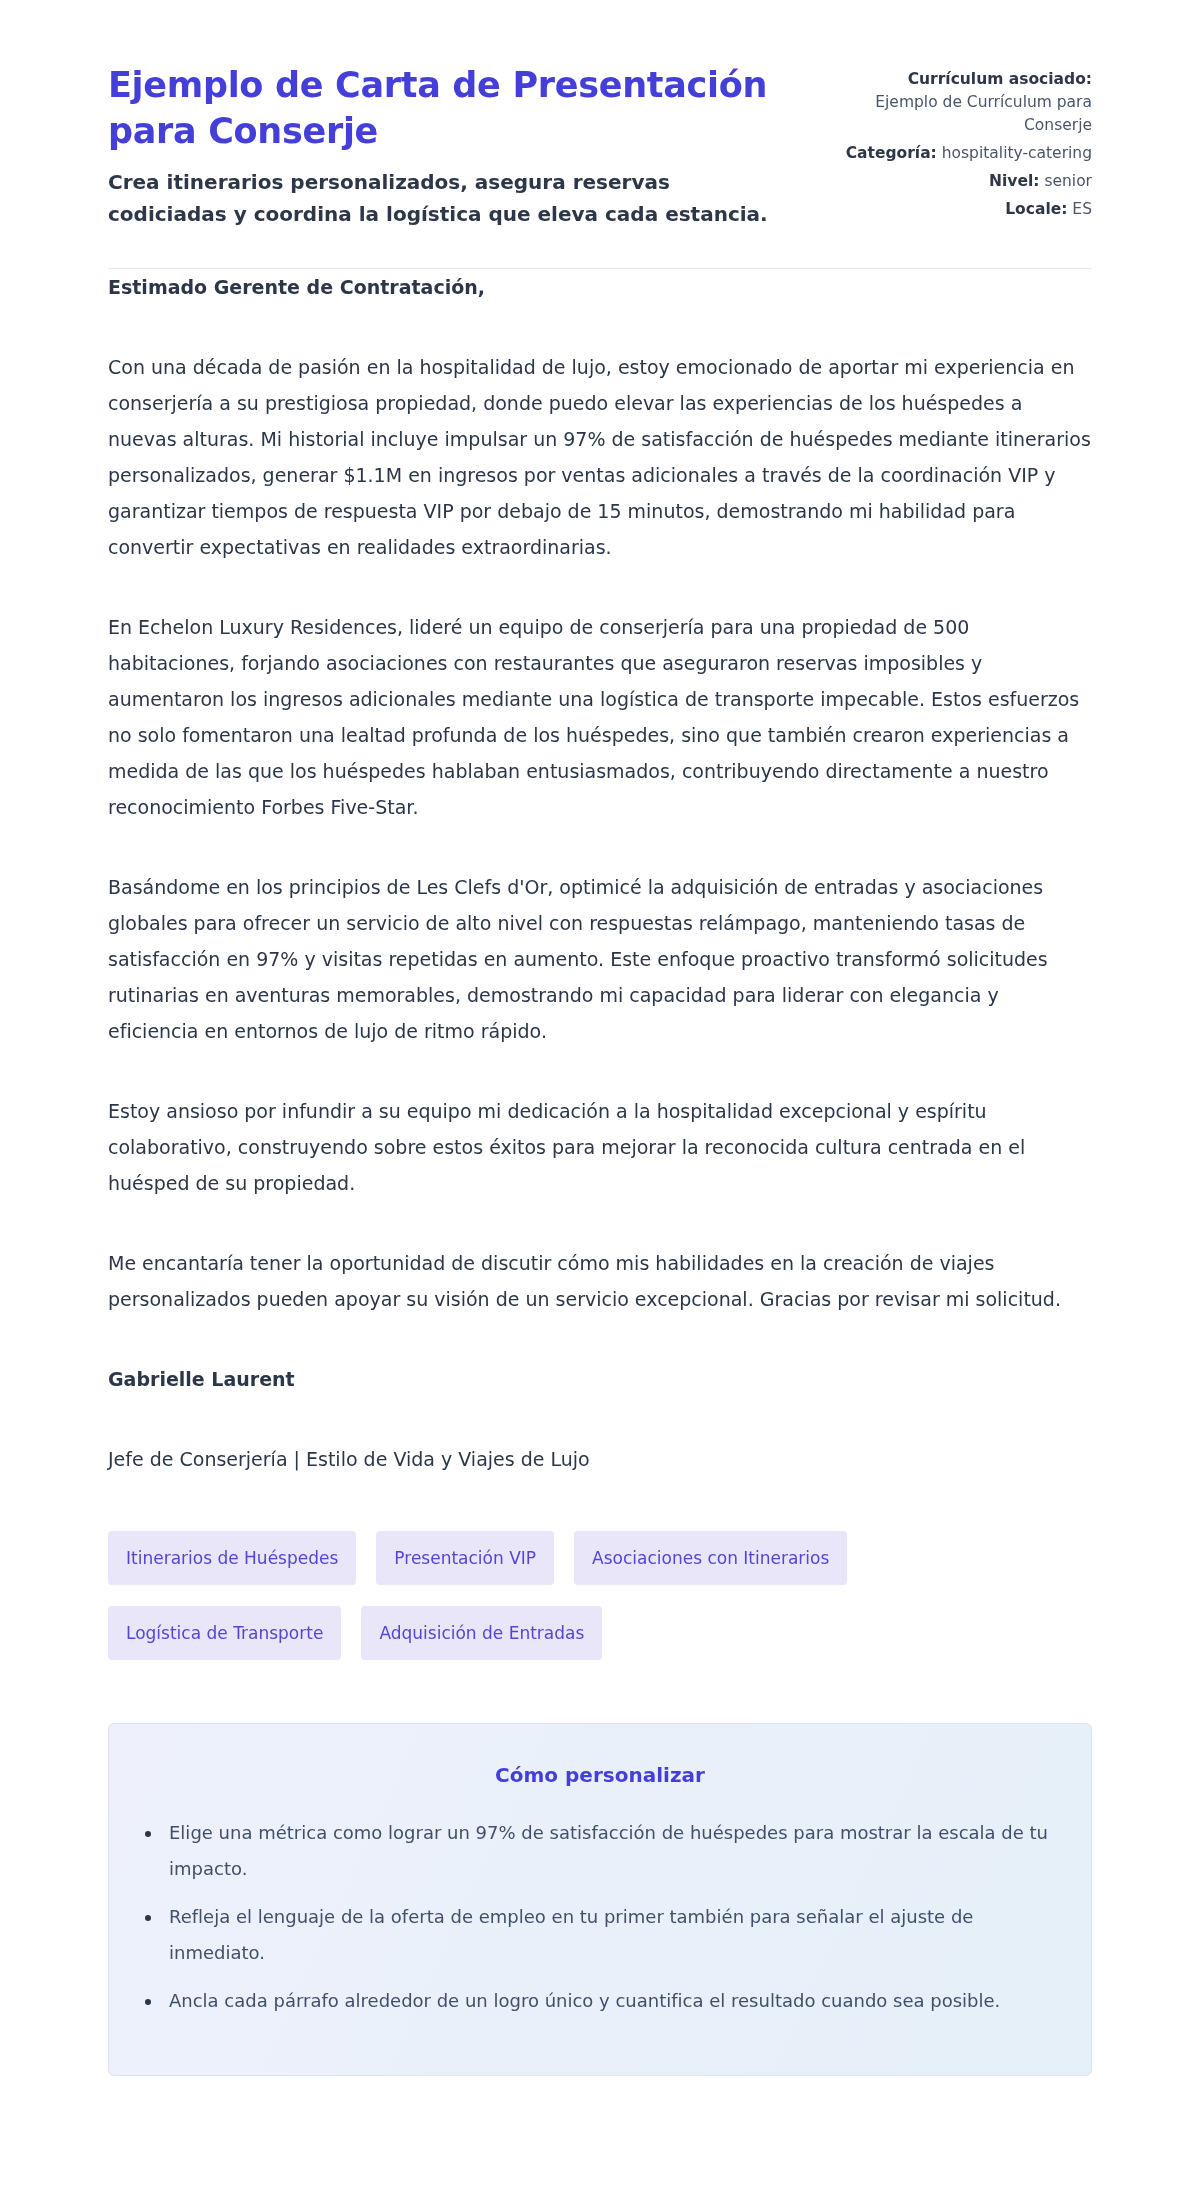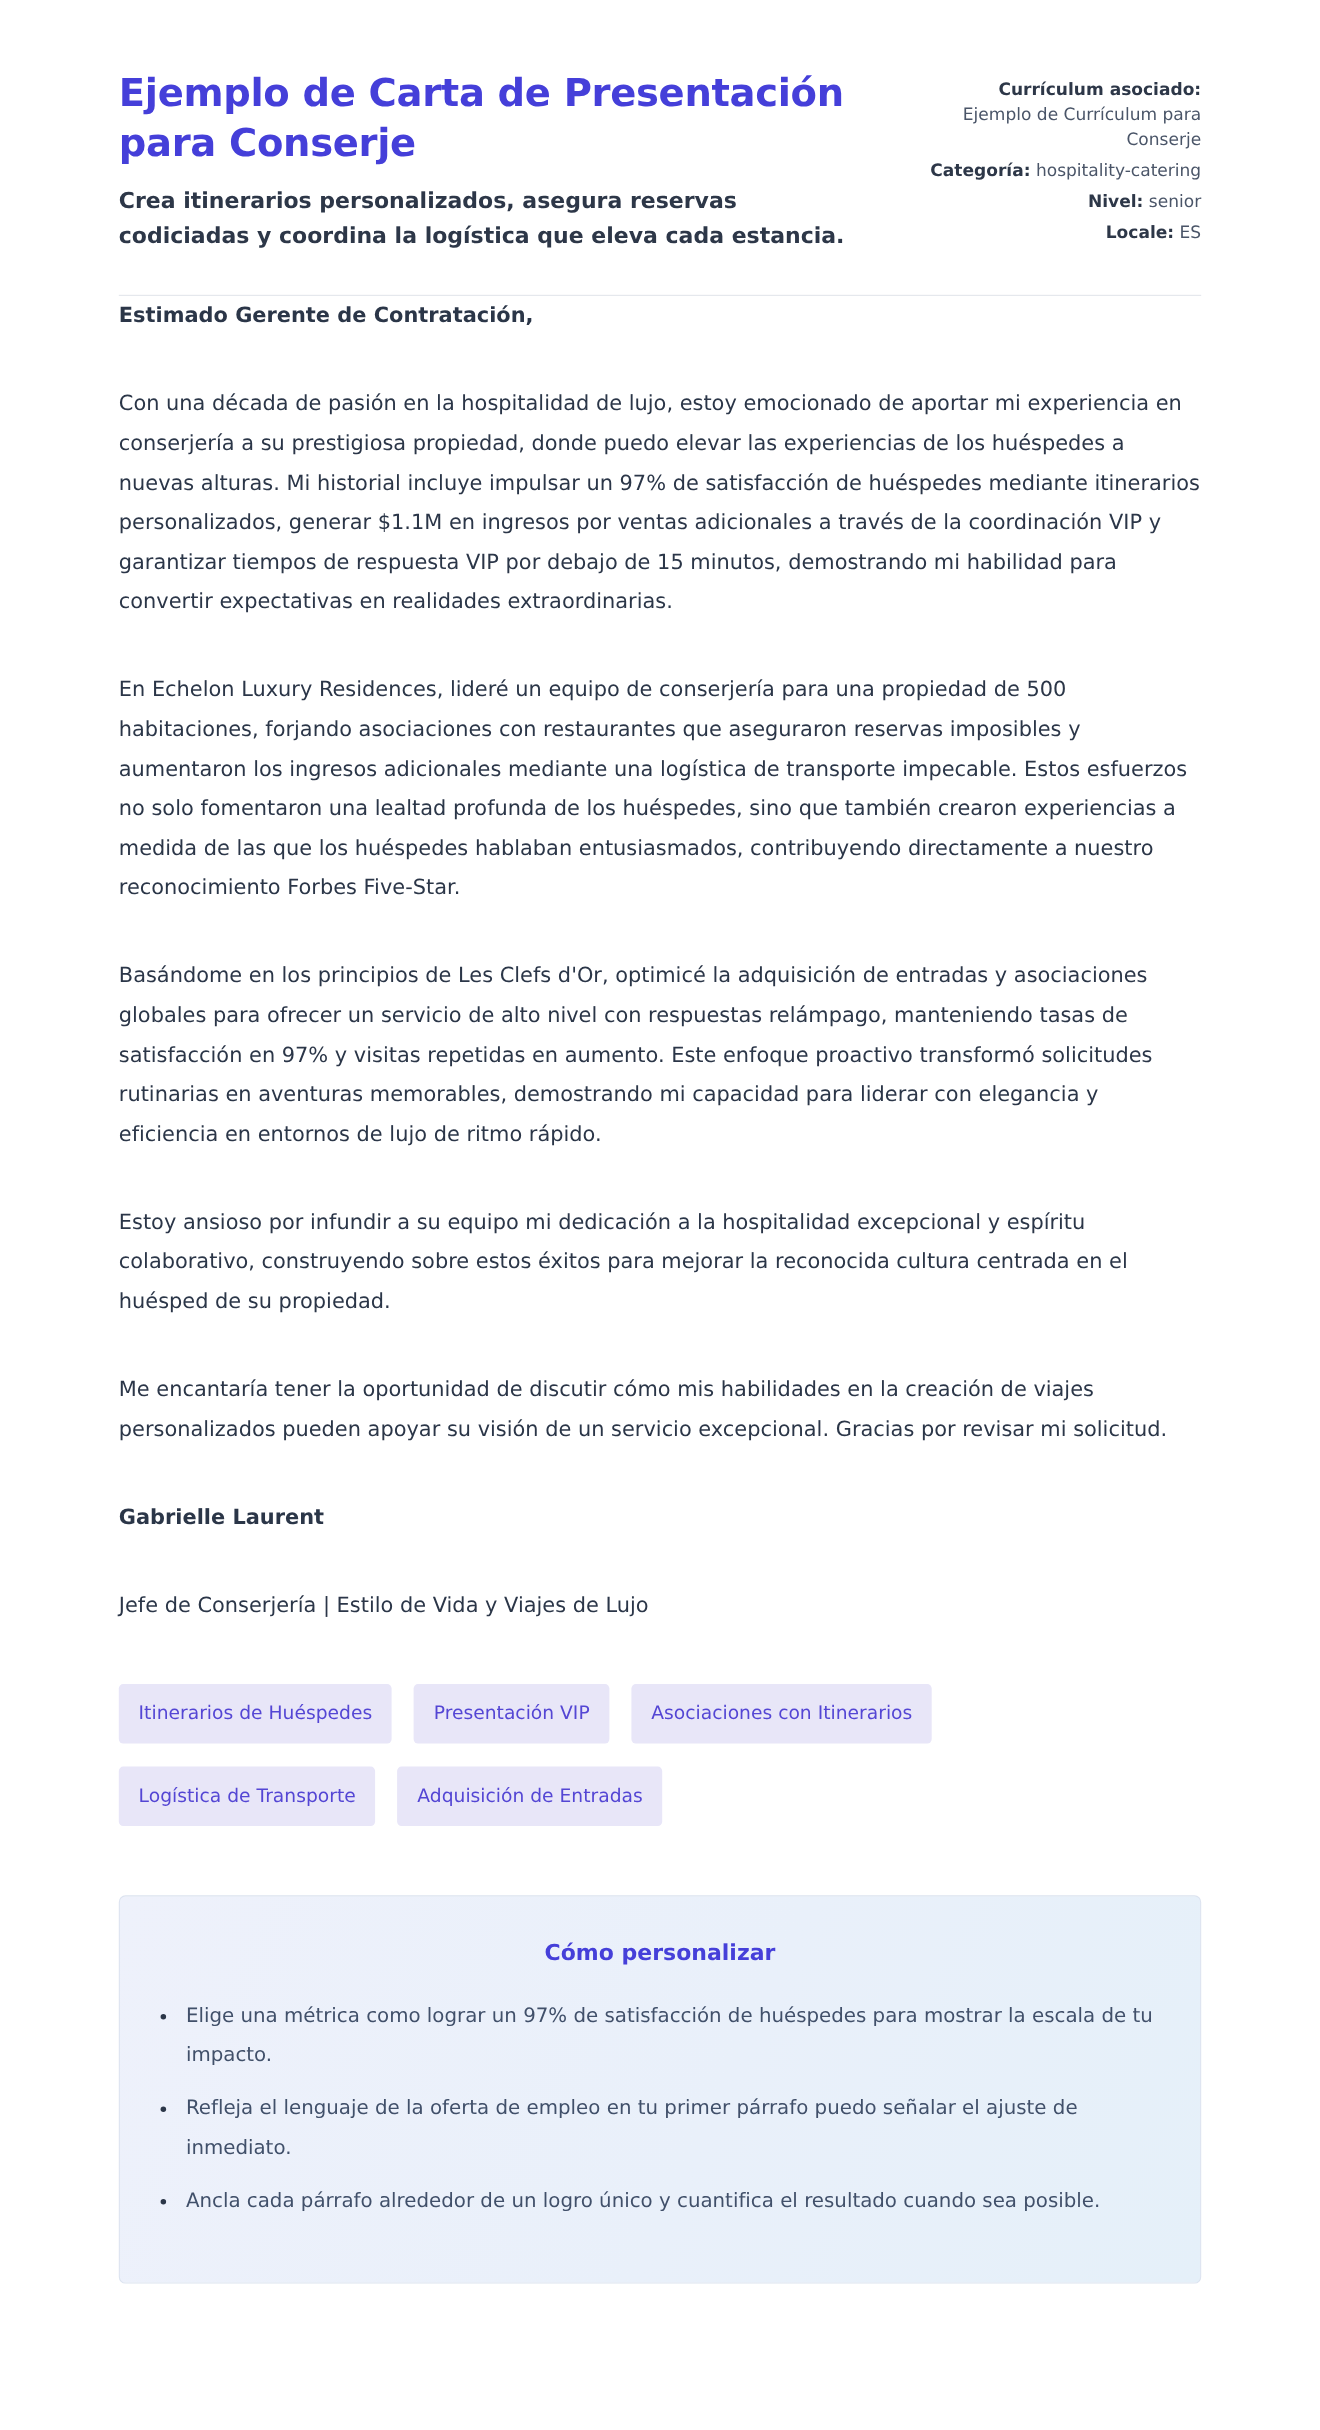--- a/index.html
+++ b/index.html
@@ -13,21 +13,21 @@
   .page {
     width: 984px;
     margin: 0 auto;
     padding: 62px 0 70px;
   }
 
   
   .header {
     display: flex;
     justify-content: space-between;
-    align-items: center;
+    align-items: flex-start;
     gap: 27px;
   }
   .header-left { max-width: 660px; }
   .page-title {
     margin: 0 0 12px;
     font-size: 35px;
     line-height: 46px;
     font-weight: 700;
     color: #453fd9;
     letter-spacing: -0.3px;
@@ -186,18 +186,18 @@
       <span class="tag">Presentación VIP</span>
       <span class="tag">Asociaciones con Itinerarios</span>
       <span class="tag">Logística de Transporte</span>
       <span class="tag">Adquisición de Entradas</span>
     </div>
 
   <section class="customize">
     <h2 class="customize-heading">Cómo personalizar</h2>
     <ul>
         <li>Elige una métrica como lograr un 97% de satisfacción de huéspedes para mostrar la escala de tu impacto.</li>
-        <li>Refleja el lenguaje de la oferta de empleo en tu primer párrafo puedo señalar el ajuste de inmediato.</li>
+        <li>Refleja el lenguaje de la oferta de empleo en tu primer también para señalar el ajuste de inmediato.</li>
         <li>Ancla cada párrafo alrededor de un logro único y cuantifica el resultado cuando sea posible.</li>
       </ul>
   </section>
 
 </div>
 
 </body></html>

